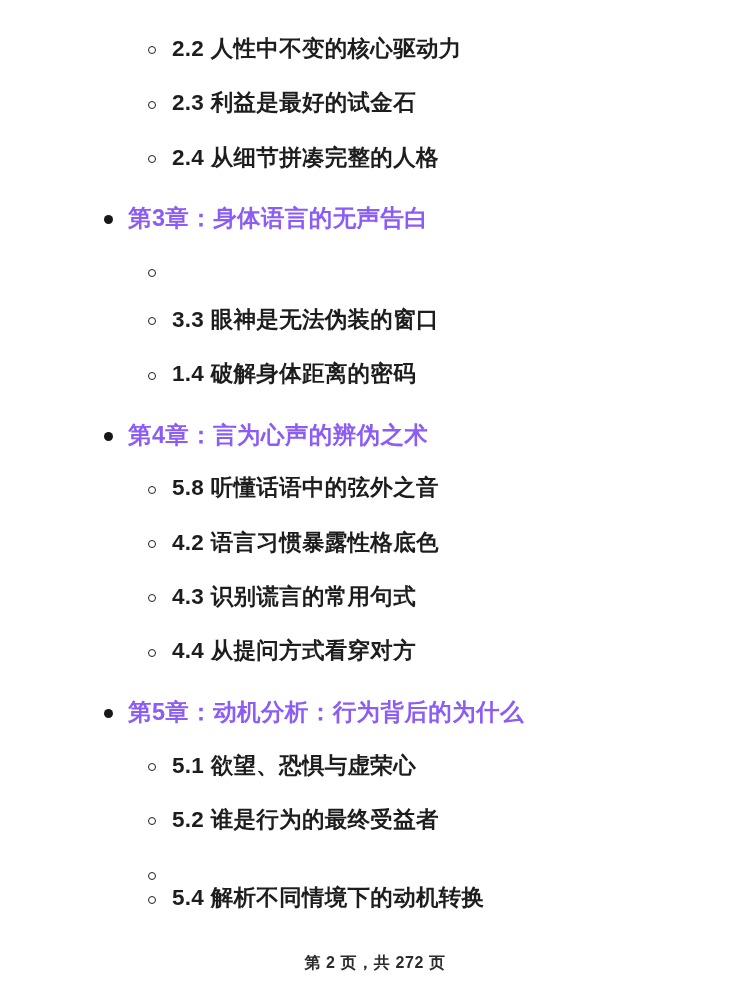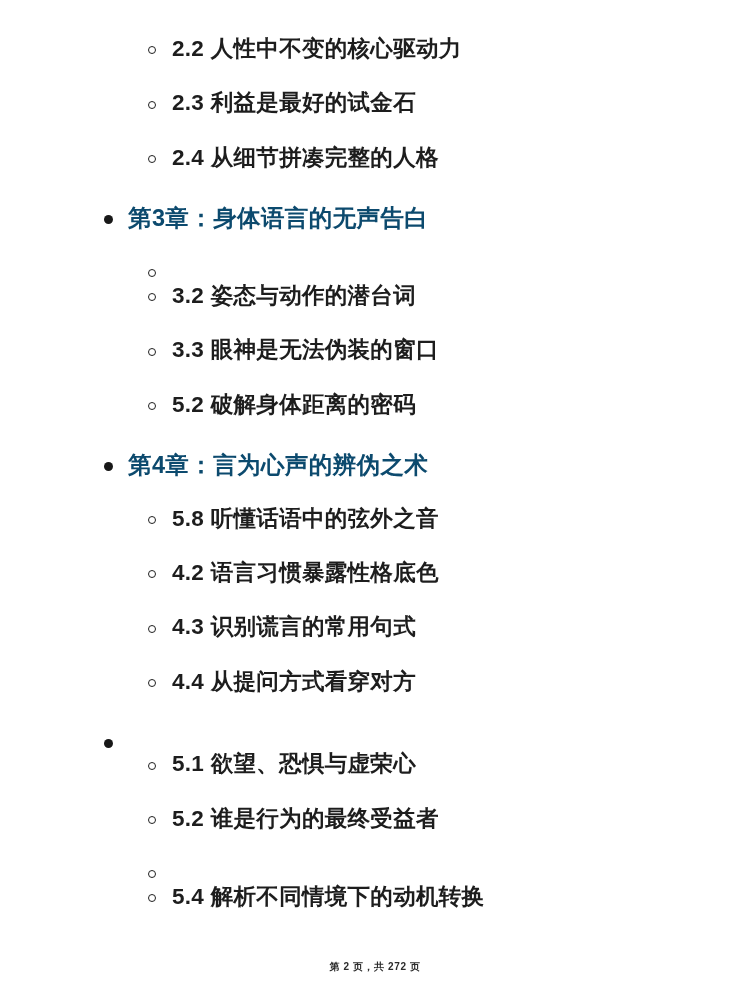--- a/index.html
+++ b/index.html
@@ -29,21 +29,21 @@
   }
   
   .chapter {
     position: relative;
     margin: 0;
     padding: 0 0 0 68px;
     font-size: 23.5px;
     line-height: 1.35;
     font-weight: 700;
     letter-spacing: 0.4px;
-    color: #0c4a6e;
+    color: #8b5cf6;
   }
   .chapter .bullet {
     position: absolute;
     left: 44px;
     top: 0.52em;
     width: 9px;
     height: 9px;
     border-radius: 50%;
     background: #181818;
   }
@@ -72,58 +72,57 @@
   .gap-chapter { height: 30px; }
   .gap-section { height: 24px; }
   .gap-first   { height: 22px; }
 
   .footer {
     position: absolute;
     left: 0;
     right: 0;
     bottom: 26px;
     text-align: center;
-    font-size: 10px;
+    font-size: 16px;
     font-weight: 700;
     color: #2b2b2b;
     letter-spacing: 0.6px;
   }
 </style>
 </head>
 <body>
 
 <div class="page">
   <ul class="toc" id="toc-list">
       <li class="section"><span class="bullet"></span><span>2.2 人性中不变的核心驱动力</span></li>
       <li class="gap-section"></li>
       <li class="section"><span class="bullet"></span><span>2.3 利益是最好的试金石</span></li>
       <li class="gap-section"></li>
       <li class="section"><span class="bullet"></span><span>2.4 从细节拼凑完整的人格</span></li>
       <li class="gap-chapter"></li>
       <li class="chapter"><span class="bullet"></span><span>第3章：身体语言的无声告白</span></li>
       <li class="gap-first"></li>
       <li class="section"><span class="bullet"></span></li>
       <li class="gap-section"></li>
-      <li class="section"><span class="bullet"></span><span>3.2 姿态与动作的潜台词</span></li>
       <li class="gap-section"></li>
       <li class="section"><span class="bullet"></span><span>3.3 眼神是无法伪装的窗口</span></li>
       <li class="gap-section"></li>
-      <li class="section"><span class="bullet"></span><span>5.2 破解身体距离的密码</span></li>
+      <li class="section"><span class="bullet"></span><span>1.4 破解身体距离的密码</span></li>
       <li class="gap-chapter"></li>
       <li class="chapter"><span class="bullet"></span><span>第4章：言为心声的辨伪之术</span></li>
       <li class="gap-first"></li>
       <li class="section"><span class="bullet"></span><span>5.8 听懂话语中的弦外之音</span></li>
       <li class="gap-section"></li>
       <li class="section"><span class="bullet"></span><span>4.2 语言习惯暴露性格底色</span></li>
       <li class="gap-section"></li>
       <li class="section"><span class="bullet"></span><span>4.3 识别谎言的常用句式</span></li>
       <li class="gap-section"></li>
       <li class="section"><span class="bullet"></span><span>4.4 从提问方式看穿对方</span></li>
       <li class="gap-chapter"></li>
-      <li class="chapter"><span class="bullet"></span></li>
+      <li class="chapter"><span class="bullet"></span><span>第5章：动机分析：行为背后的为什么</span></li>
       <li class="gap-first"></li>
       <li class="section"><span class="bullet"></span><span>5.1 欲望、恐惧与虚荣心</span></li>
       <li class="gap-section"></li>
       <li class="section"><span class="bullet"></span><span>5.2 谁是行为的最终受益者</span></li>
       <li class="gap-section"></li>
       <li class="section"><span class="bullet"></span></li>
       <li class="gap-section"></li>
       <li class="section"><span class="bullet"></span><span>5.4 解析不同情境下的动机转换</span></li>
     </ul>
   <div class="footer">第 2 页，共 272 页</div>

